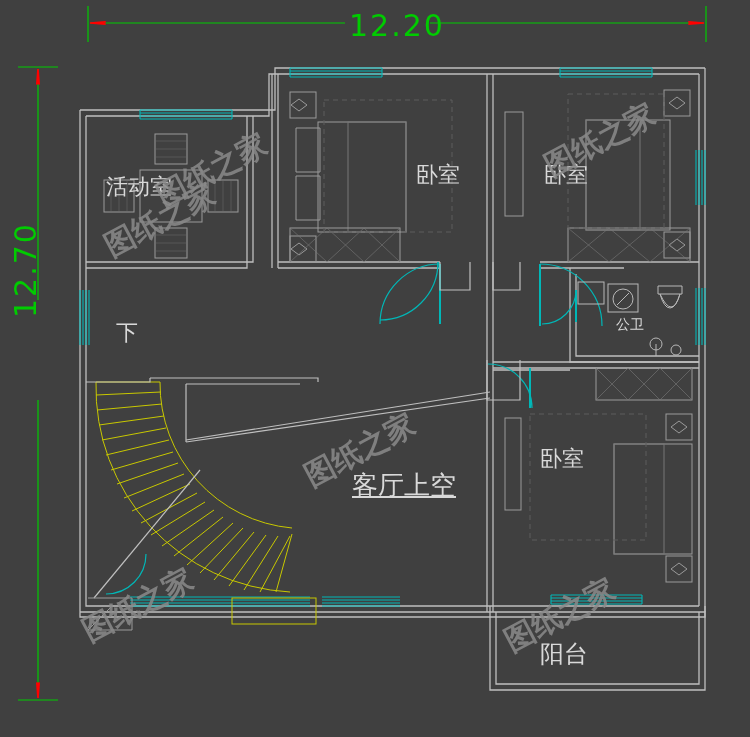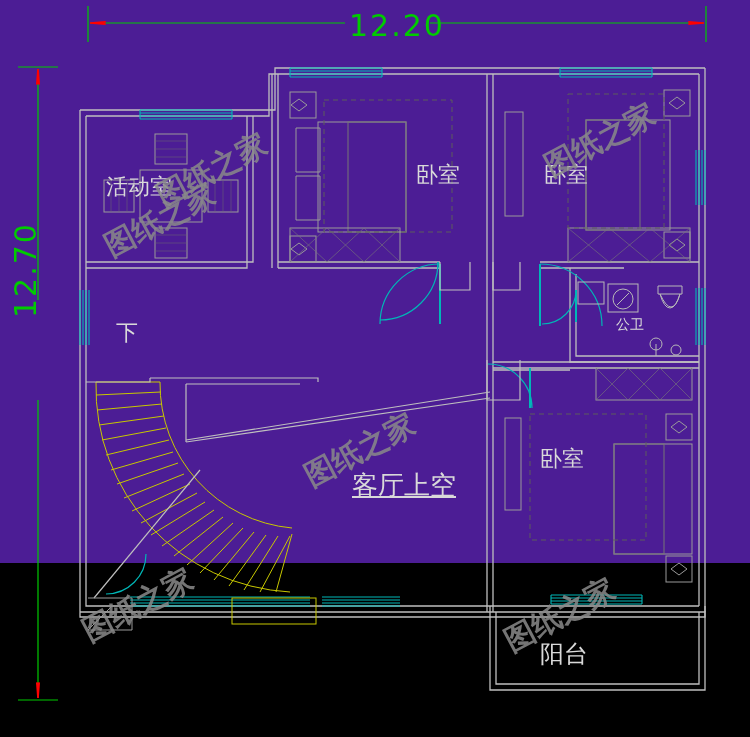--- a/index.html
+++ b/index.html
@@ -1,17 +1,17 @@
 <!DOCTYPE html>
 <html><head>
 <meta charset="utf-8">
 <style>
   html,body{margin:0;padding:0;background:#000;}
   body{width:750px;height:737px;overflow:hidden;font-family:"DejaVu Sans",sans-serif;}
-  #stage{position:relative;width:750px;height:563px;background:#4c1d95;}
+  #stage{position:relative;width:750px;height:737px;background:#404040;}
   svg{position:absolute;left:0;top:0;}
   .lbl{position:absolute;color:#d9d9d9;font-family:"DejaVu Sans",sans-serif;white-space:nowrap;}
   .dim{position:absolute;color:#00cc00;font-family:"DejaVu Sans",sans-serif;white-space:nowrap;letter-spacing:2px;}
   .wm{position:absolute;color:#8a8a8a;font-family:"DejaVu Sans",sans-serif;font-weight:bold;
       white-space:nowrap;opacity:.85;pointer-events:none;}
 </style>
 </head>
 <body>
 
 <div id="stage">

